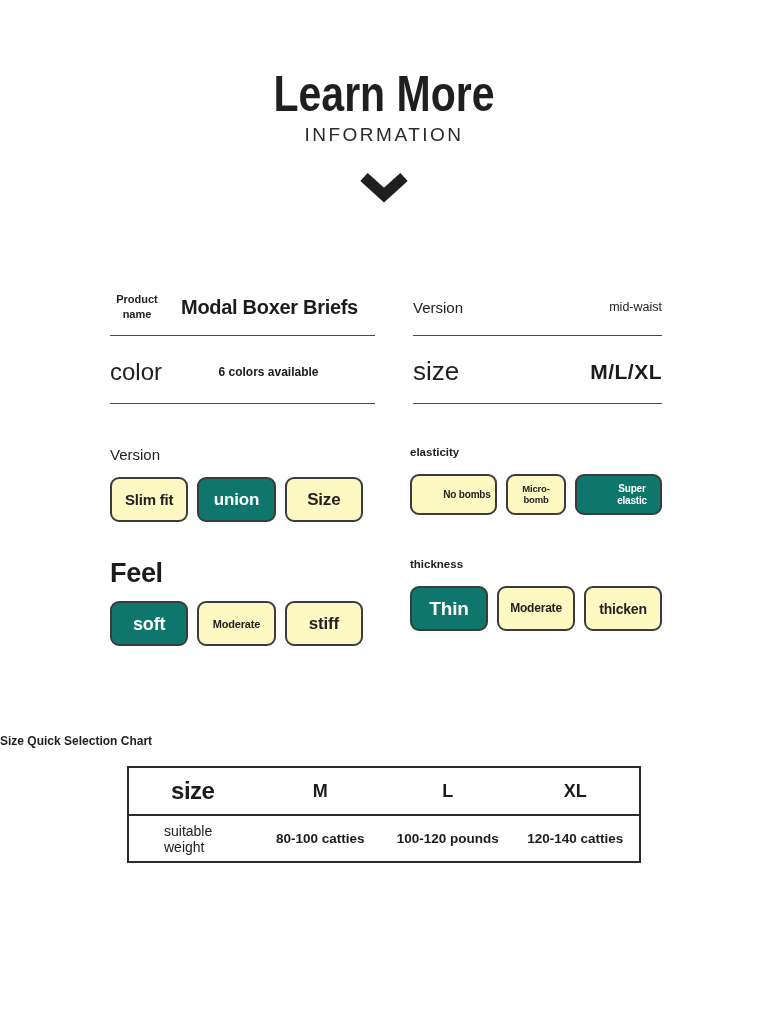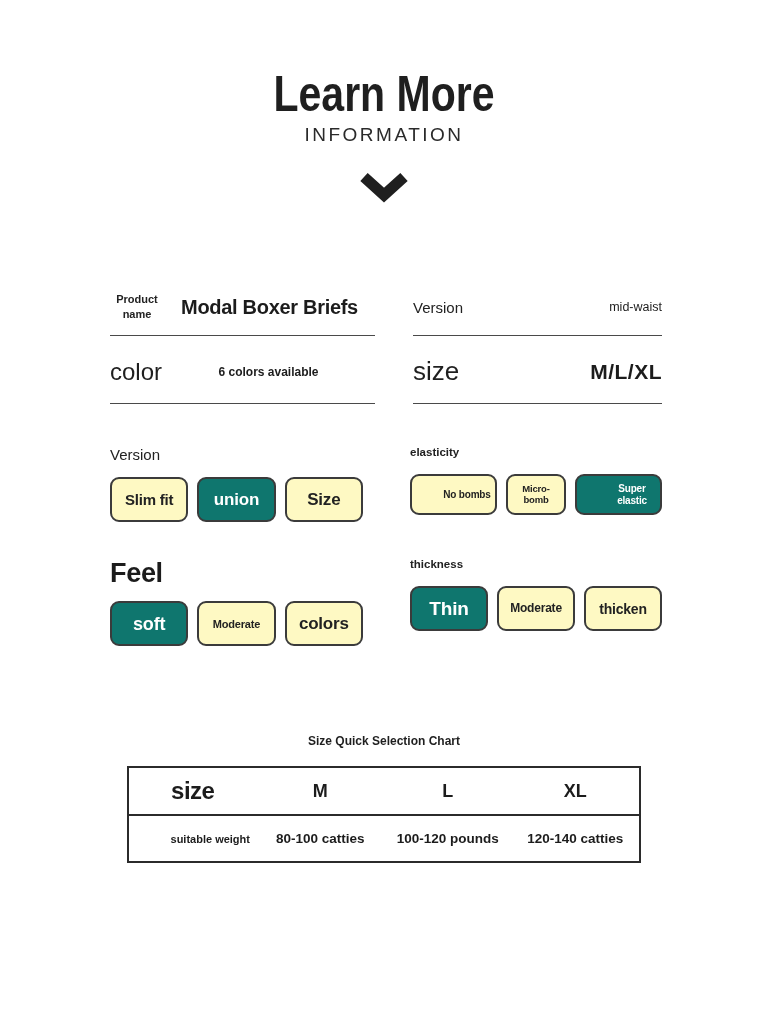--- a/index.html
+++ b/index.html
@@ -68,32 +68,32 @@
     cursor:pointer; text-align:center; line-height:1.15; padding:0 3px;
   }
   .pill.filled { background:#0f766e; color:#ffffff; border-color:#3b3b3b; }
   .pill-row.short .pill { height:41px; }
   .fs18 { font-size:18px; } .fs17 { font-size:17px; } .fs15 { font-size:15px; }
   .fs14 { font-size:14px; } .fs12 { font-size:12px; } .fs11 { font-size:11px; }
   .fs10 { font-size:10px;padding-left:30px; } .fs9 { font-size:9.5px; } .fs19 { font-size:19px; }
 
   
   .chart-section { margin-top:88px; }
-  .chart-title { text-align:center; font-size:12px; font-weight:700; color:#1f1f1f; }
+  .chart-title { text-align:left; font-size:12px; font-weight:700; color:#1f1f1f; }
   .size-table {
     width:514px; margin:18px auto 0;
     border:2px solid #2b2b2b; background:#fff;
   }
   .trow { display:grid; grid-template-columns:1fr 1fr 1fr 1fr; }
   .trow.head { height:48px; border-bottom:2px solid #2b2b2b; }
   .trow.bodyr { height:45px; }
   .tcell { display:flex; align-items:center; justify-content:center; }
   .th-size { font-size:24px; font-weight:700; letter-spacing:-0.5px; }
   .th-col  { font-size:18px; font-weight:700; }
-  .td-label { font-size:11px; font-weight:700;margin-left:35px; }
+  .td-label { font-size:14px; font-weight:400;margin-left:35px; }
   .td-val   { font-size:13.5px; font-weight:700; }
 </style>
 </head>
 <body>
 
 <div class="page">
 
   <header class="header">
     <h1 class="title">Learn More</h1>
     <div class="subtitle">INFORMATION</div>
@@ -141,21 +141,21 @@
         <button class="pill fs9">Micro-bomb</button>
         <button class="pill fs10 filled">Super elastic</button>
       </div>
     </div>
 
     <div class="group">
       <div class="group-label-lg">Feel</div>
       <div class="pill-row">
         <button class="pill fs18 filled">soft</button>
         <button class="pill fs11">Moderate</button>
-        <button class="pill fs17">colors</button>
+        <button class="pill fs17">stiff</button>
       </div>
     </div>
 
     <div class="group">
       <div class="group-label-xs">thickness</div>
       <div class="pill-row">
         <button class="pill fs19 filled">Thin</button>
         <button class="pill fs12">Moderate</button>
         <button class="pill fs14">thicken</button>
       </div>

